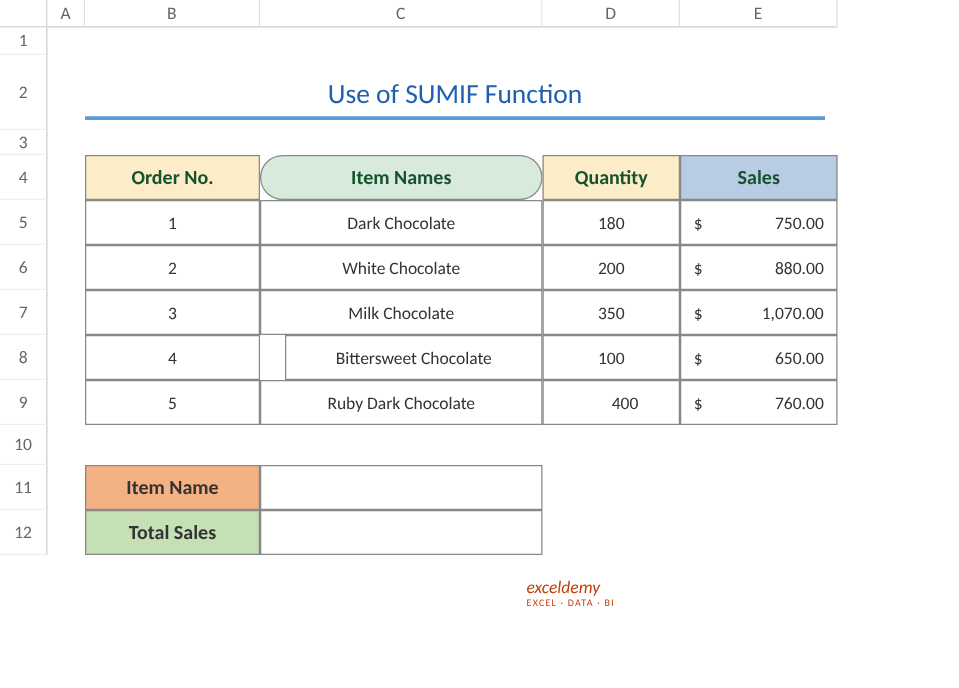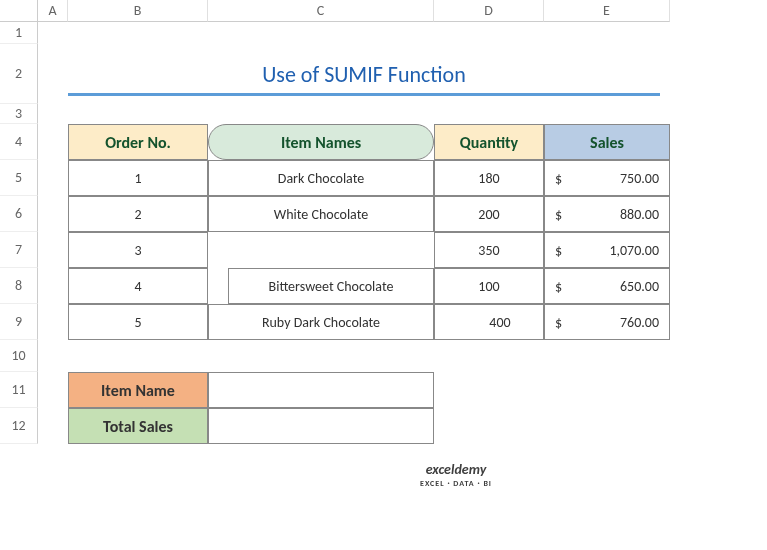--- a/index.html
+++ b/index.html
@@ -99,24 +99,23 @@
     .lookup-total { background: #c5e0b4; }
     .lookup-input {
       border: 1px solid #888;
       background: #fff;
     }
     .watermark {
       position: absolute;
       right: 275px;
       bottom: 62px;
       font-size: 12px;
-      color: #404040;
-      text-align: center;
+      color: #c2410c;
+      text-align: left;
       pointer-events: none;
-      font-weight: bold;
     }
     .watermark .line1 { font-style: italic; font-size: 14px; }
     .watermark .line2 { font-size: 8px; letter-spacing: 1px; }
   </style>
 </head>
 <body>
 
 <div class="sheet">
 
   <div class="corner"></div>
@@ -159,20 +158,21 @@
   <div class="data-cell" style="grid-column:4;grid-row:7;">White Chocolate</div>
   <div class="data-cell" style="grid-column:5;grid-row:7;">200</div>
   <div class="data-cell sales-cell" style="grid-column:6;grid-row:7;">
       <span class="sym">$</span>
       <span class="val">880.00</span>
     </div>
 
   <div class="row-header" style="grid-row:8;">7</div>
   <div class="cell" style="grid-column:2;grid-row:8;"></div>
   <div class="data-cell" style="grid-column:3;grid-row:8;">3</div>
+  <div class="data-cell" style="grid-column:4;grid-row:8;">Milk Chocolate</div>
   <div class="data-cell" style="grid-column:5;grid-row:8;">350</div>
   <div class="data-cell sales-cell" style="grid-column:6;grid-row:8;">
       <span class="sym">$</span>
       <span class="val">1,070.00</span>
     </div>
 
   <div class="row-header" style="grid-row:9;">8</div>
   <div class="cell" style="grid-column:2;grid-row:9;"></div>
   <div class="data-cell" style="grid-column:3;grid-row:9;">4</div>
   <div class="data-cell" style="grid-column:4;grid-row:9;margin-left:20px;">Bittersweet Chocolate</div>

